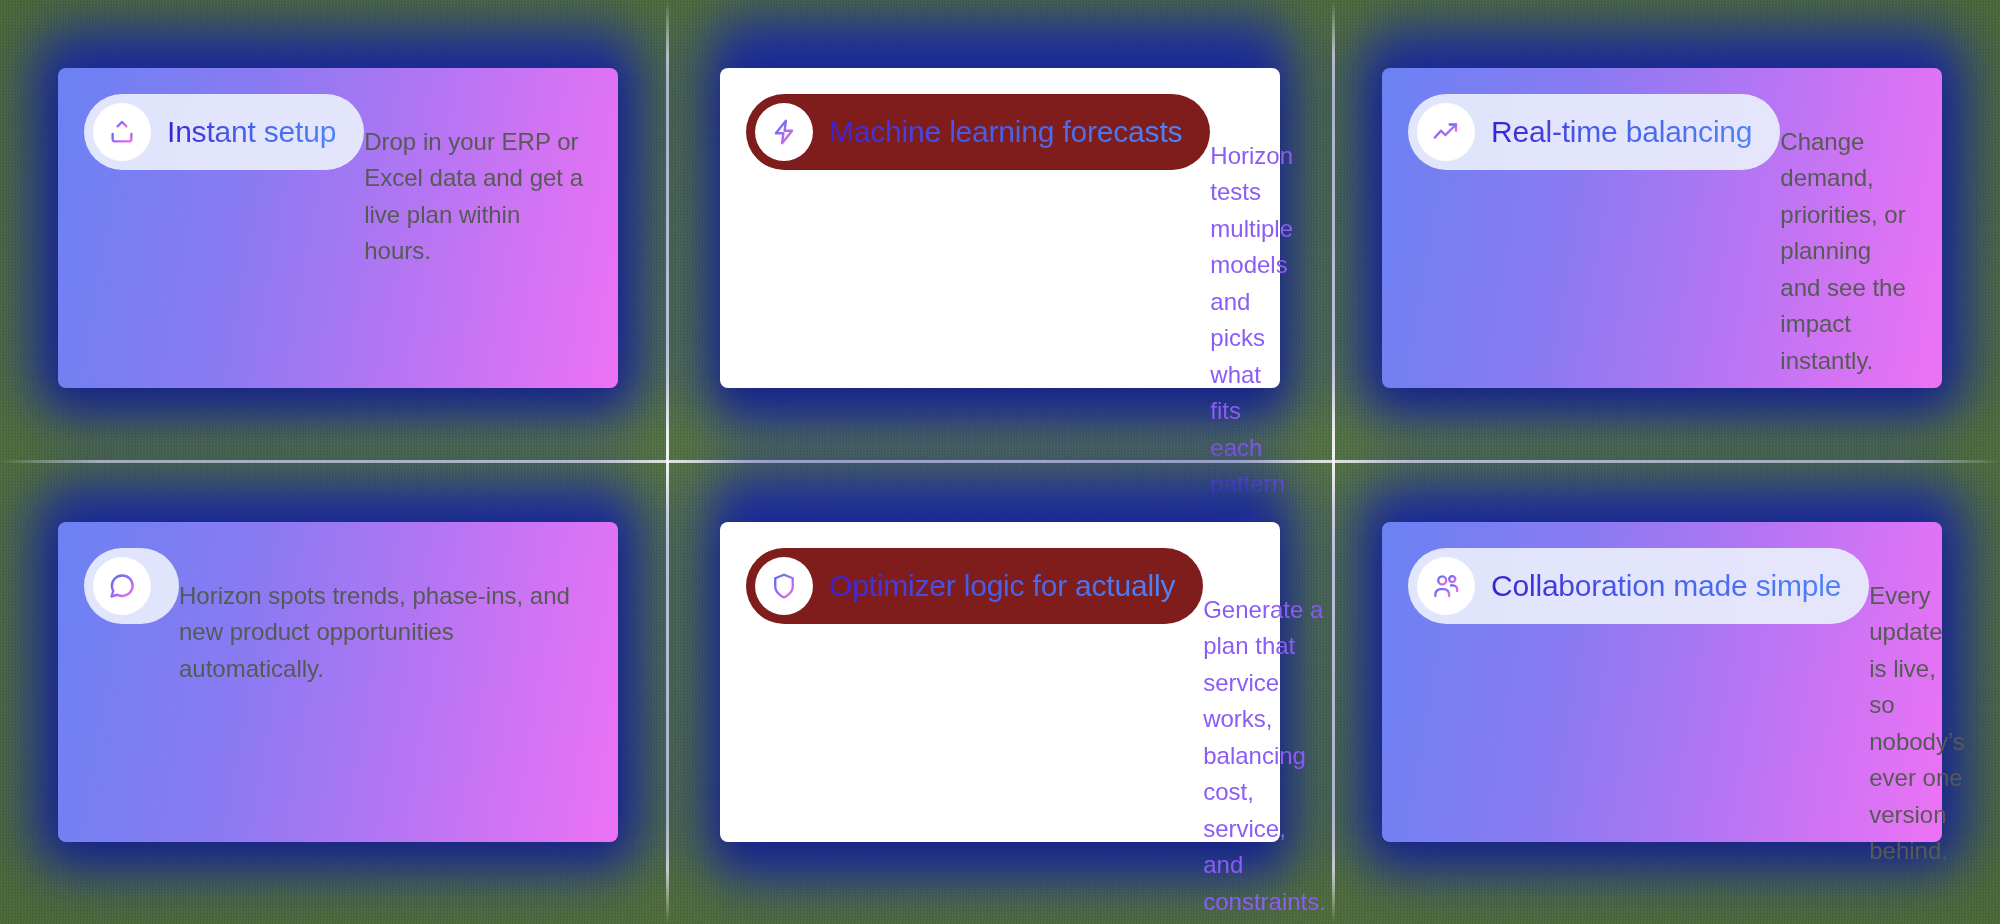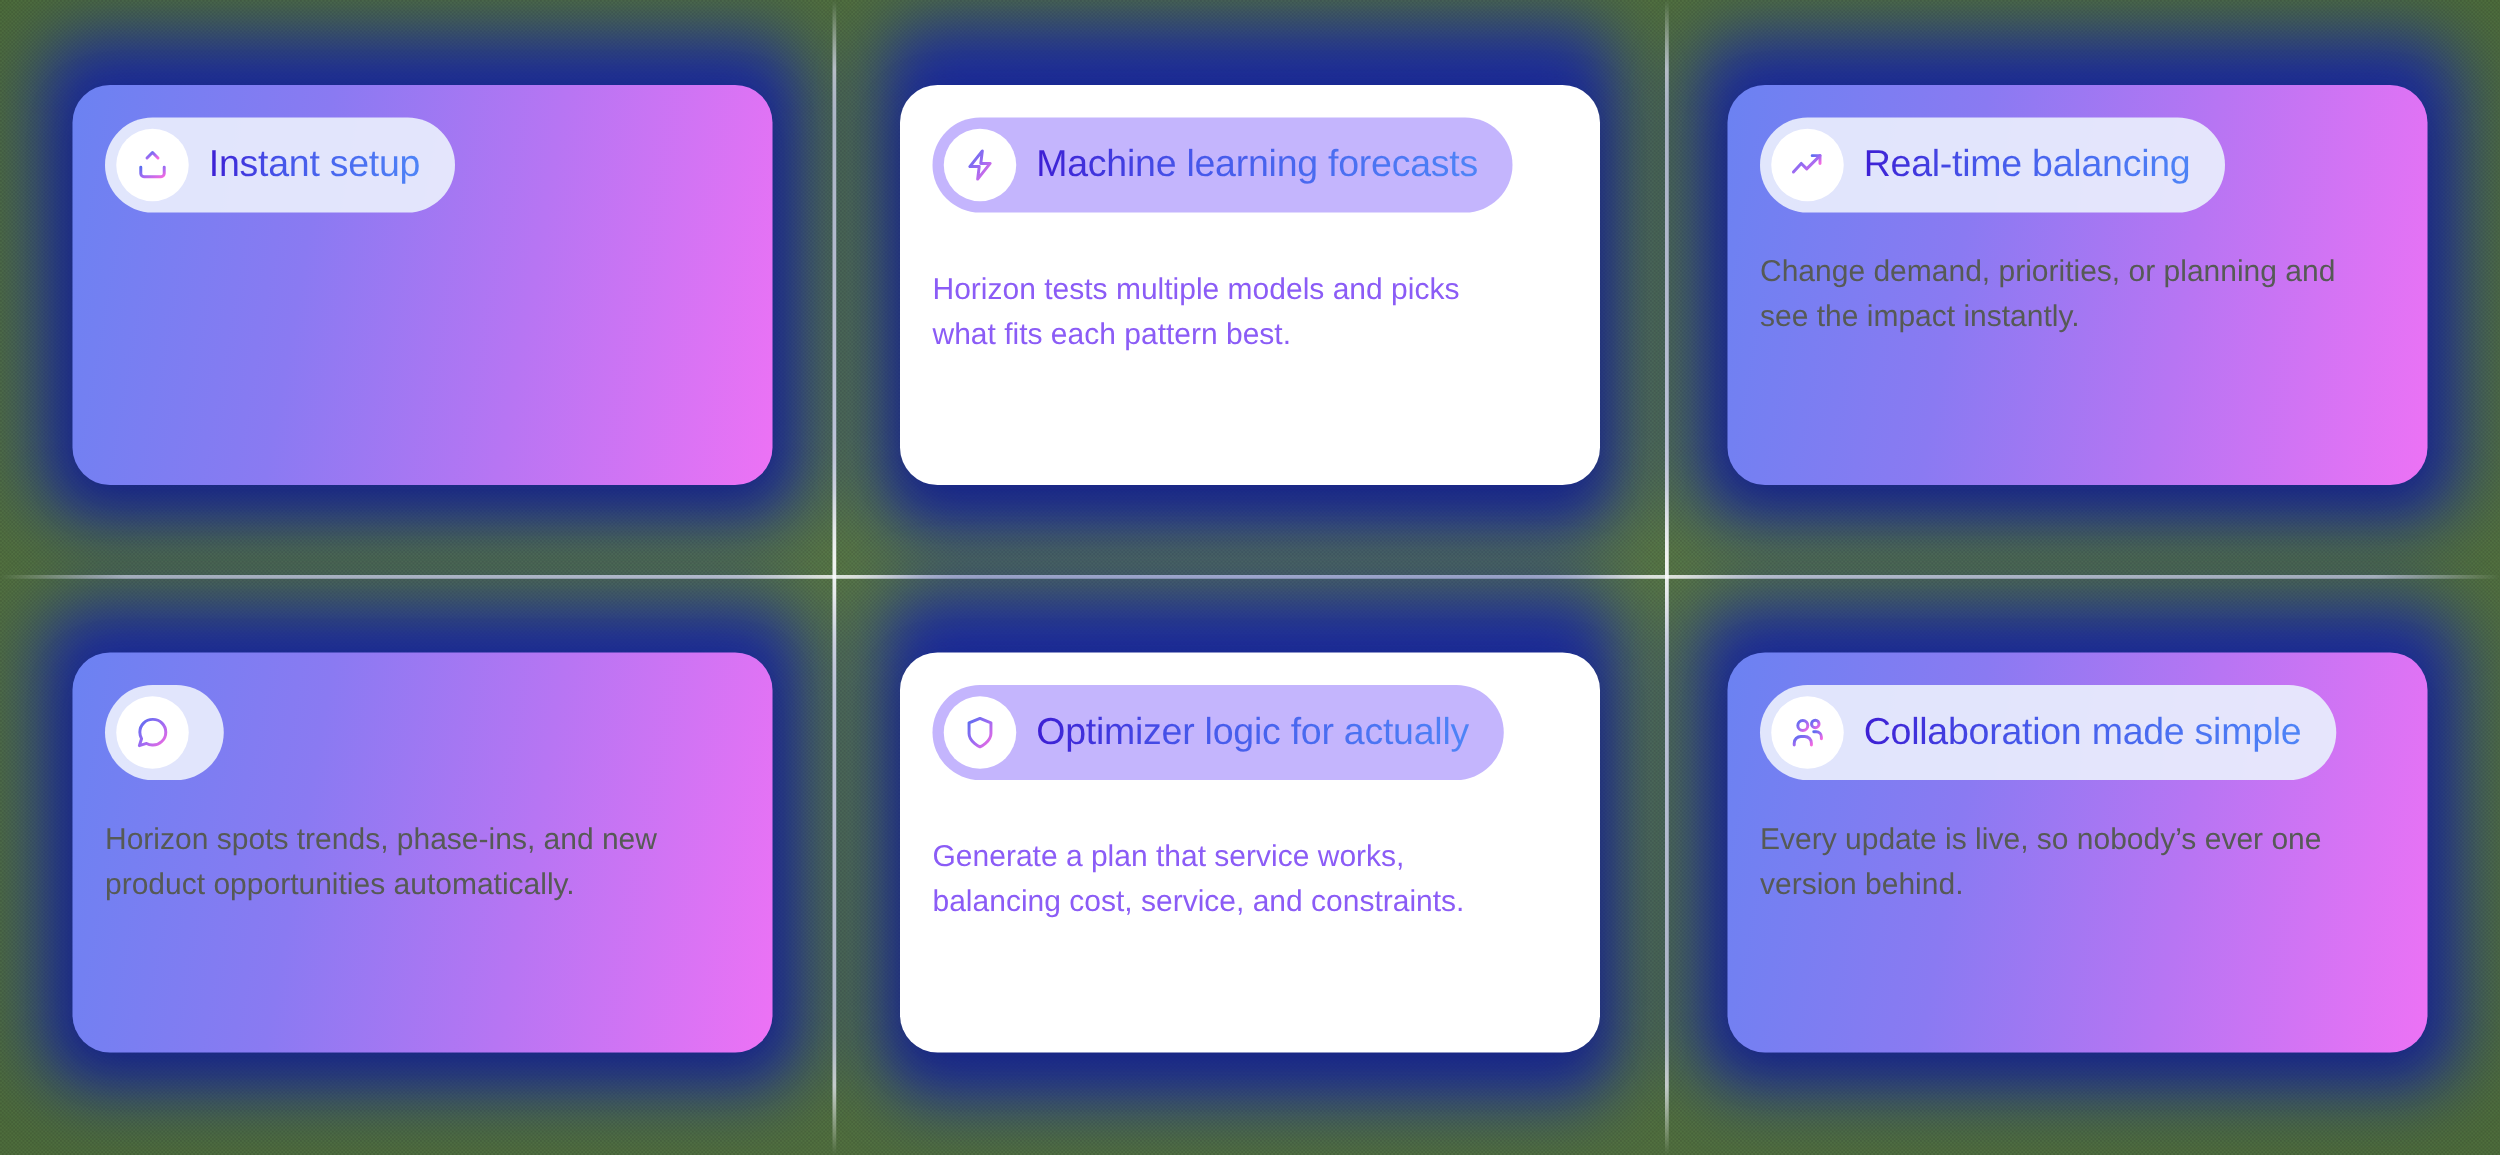--- a/index.html
+++ b/index.html
@@ -95,25 +95,25 @@
     border-radius: 42px;
     background: #1b2a9e;
     filter: blur(26px);
     opacity: 0.97;
   }
   .cell.g-wide .halo { left: 10px;  right: 10px;  top: 12px; bottom: 22px; }
   .cell.g-narrow .halo { left: 20px; right: 20px; top: 2px;  bottom: 14px; }
 
   .card {
     position: relative;
-    border-radius: 30px;
+    border-radius: 8px;
     box-sizing: border-box;
     padding: 26px 26px 26px 26px;
     display: flex;
-    flex-direction: column;
+    flex-direction: row;
     box-shadow: 0 10px 34px rgba(10,16,90,0.35);
   }
 
   
   .card.grad {
     background: linear-gradient(100deg, #6b82f2 0%, #8a7af2 34%, #b775f3 64%, #ed72f5 100%);
     width: 560px;
     height: 320px;
   }
   
@@ -127,21 +127,21 @@
   .pill {
     display: flex;
     align-items: center;
     gap: 16px;
     background: rgba(232,236,252,0.94);
     border-radius: 999px;
     padding: 9px 28px 9px 9px;
     align-self: flex-start;
     max-width: 100%;
   }
-  .card.plain .pill { background: #c4b5fd; }
+  .card.plain .pill { background: #7f1d1d; }
 
   .icon-circle {
     width: 58px;
     height: 58px;
     min-width: 58px;
     border-radius: 50%;
     background: #ffffff;
     display: flex;
     align-items: center;
     justify-content: center;
@@ -200,20 +200,21 @@
       <div class="pill">
         <span class="icon-circle">
           <svg viewBox="0 0 24 24" fill="none" stroke="url(#icoGrad)" stroke-width="1.9" stroke-linecap="round" stroke-linejoin="round">
             <path d="M12 15V4"></path>
               <path d="M8.5 7.5L12 4l3.5 3.5"></path>
             <path d="M4.5 13.5v4a2 2 0 0 0 2 2h11a2 2 0 0 0 2-2v-4"></path>
           </svg>
         </span>
         <span class="pill-title">Instant setup</span>
       </div>
+      <p class="body-copy">Drop in your ERP or Excel data and get a live plan within hours.</p>
     </div>
   </div>
 
   <div class="cell g-narrow">
     <div class="halo"></div>
     <div class="card plain">
       <div class="pill">
         <span class="icon-circle">
           <svg viewBox="0 0 24 24" fill="none" stroke="url(#icoGrad)" stroke-width="1.9" stroke-linecap="round" stroke-linejoin="round">
             <path d="M13.5 3L5.5 13h6l-1 8 8-10h-6l1-8z"></path>

